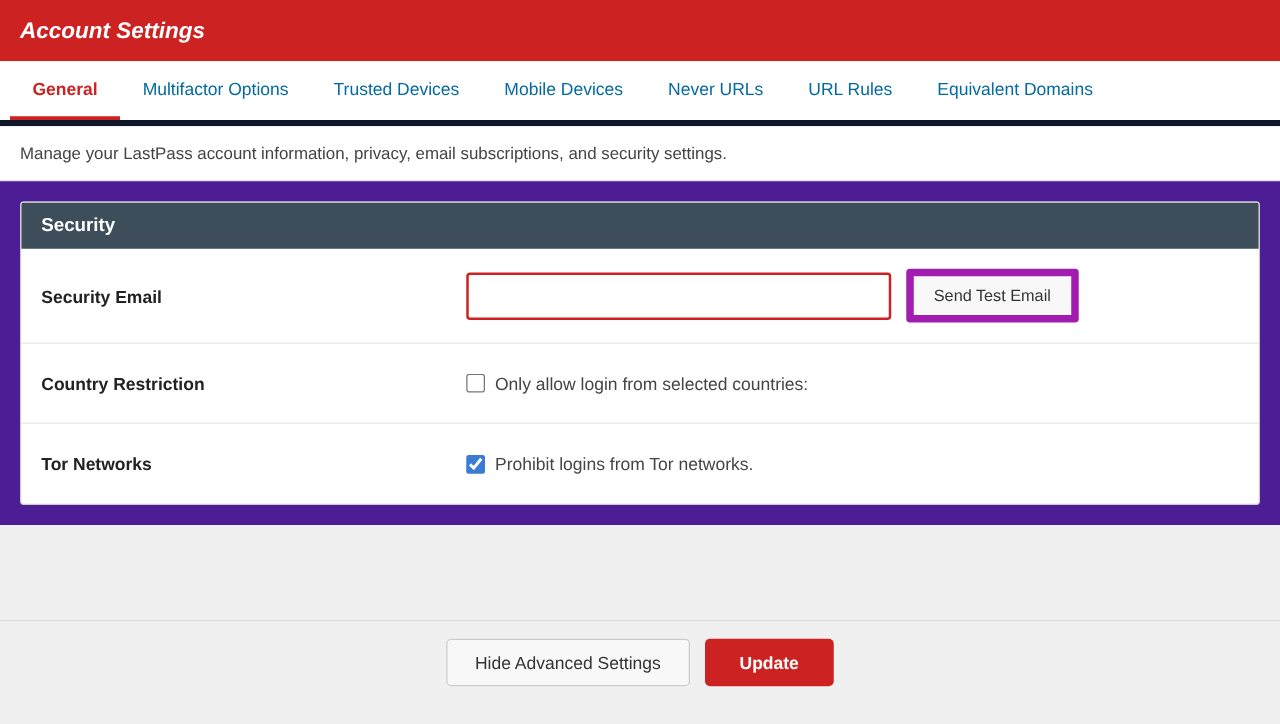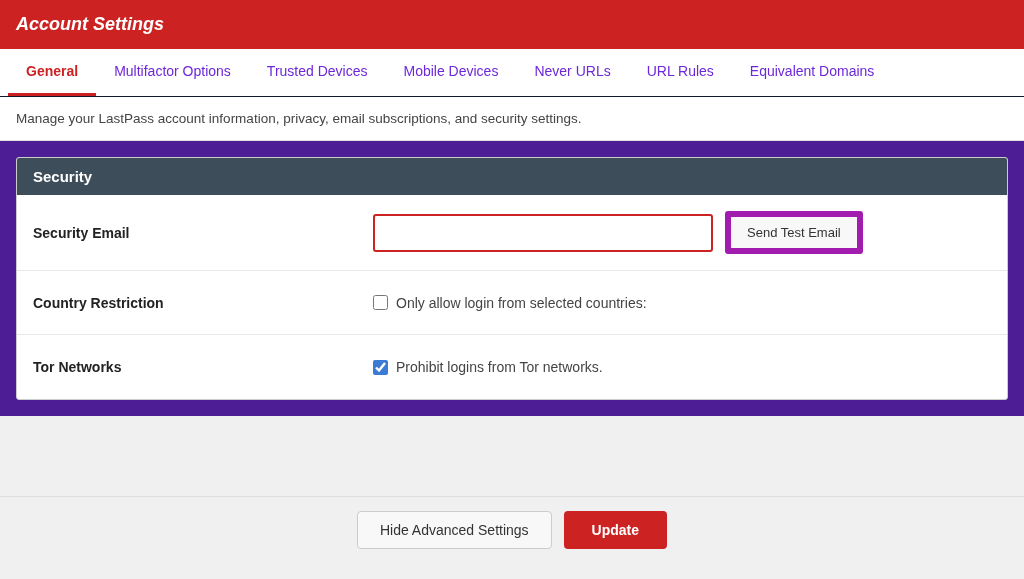--- a/index.html
+++ b/index.html
@@ -18,29 +18,29 @@
       color: white;
       padding: 14px 16px;
       font-size: 18px;
       font-weight: bold;
       font-style: italic;
     }
 
     
     .tab-bar {
       background: #ffffff;
-      border-bottom: 1px solid #0f172a;
+      border-bottom: 5px solid #0f172a;
       display: flex;
       align-items: flex-end;
       padding: 0 8px;
     }
     .tab {
       padding: 14px 18px;
       cursor: pointer;
-      color: #6d28d9;
+      color: #0369a1;
       font-size: 14px;
       border-bottom: 3px solid transparent;
       white-space: nowrap;
     }
     .tab.active {
       color: #cc2222;
       border-bottom: 3px solid #cc2222;
       font-weight: 600;
     }
 

